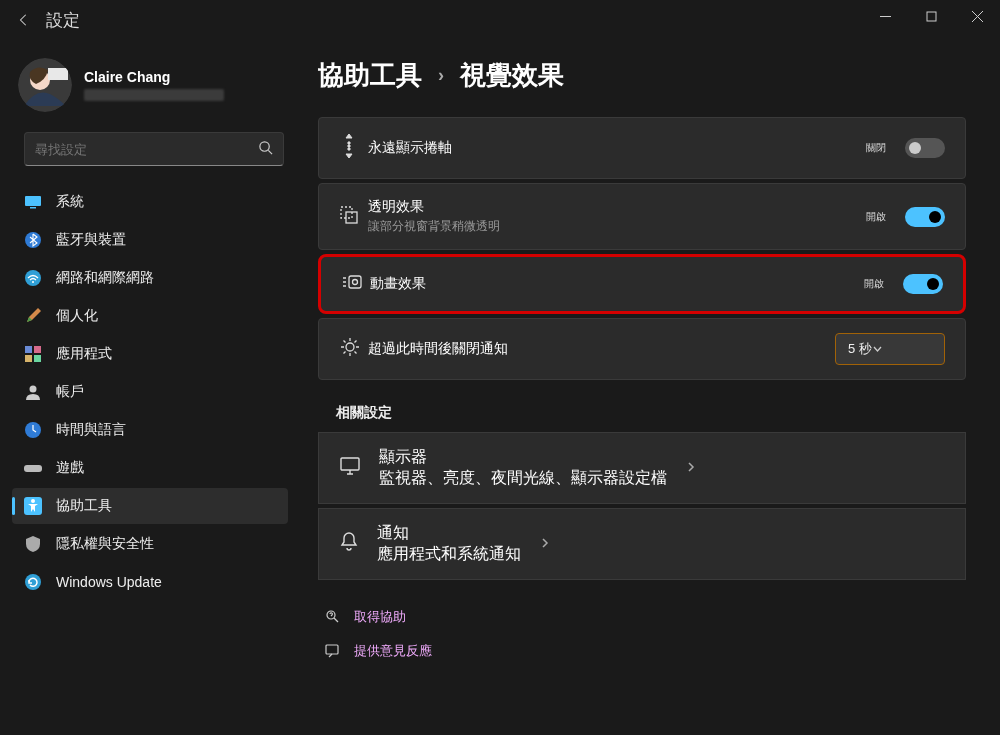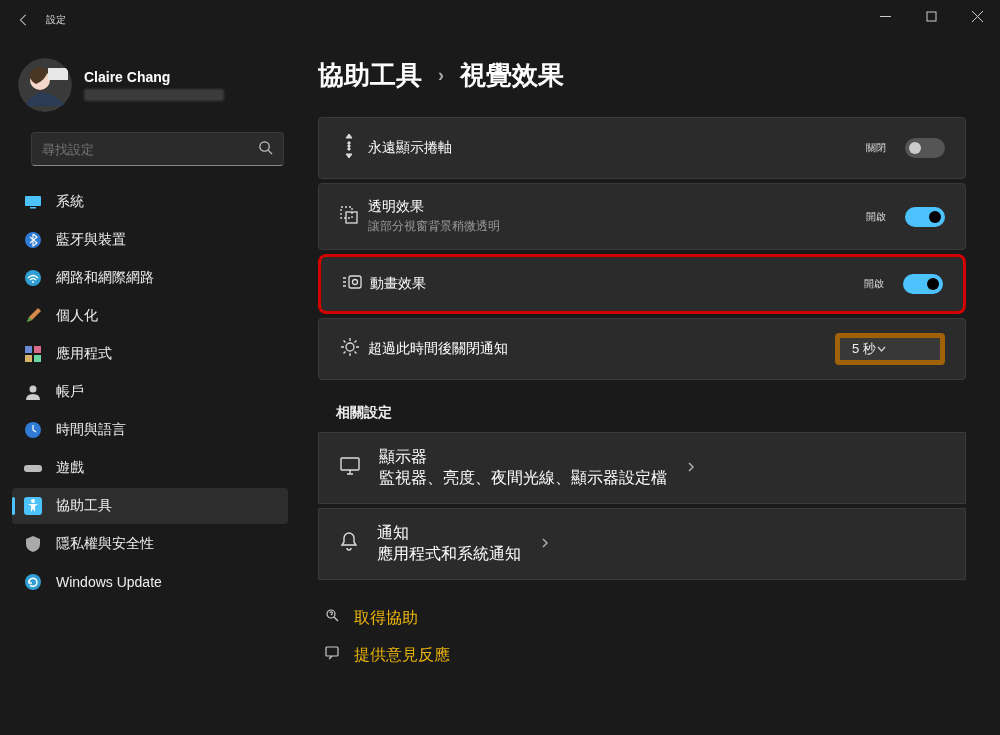--- a/index.html
+++ b/index.html
@@ -1,35 +1,35 @@
 <!DOCTYPE html>
 <html><head>
 <meta charset="utf-8">
 <style>
   * { margin:0; padding:0; box-sizing:border-box; font-family:"Segoe UI","Microsoft JhengHei",sans-serif; }
   body { width:1000px; height:735px; background:#1a1a1a; color:#fff; overflow:hidden; position:relative; }
 
   
   .titlebar{height:40px; display:flex; align-items:center; padding:0 8px;}
   .titlebar .back{width:32px; height:32px; display:flex; align-items:center; justify-content:center; color:#ccc;}
-  .titlebar .title{font-size:10px; color:#ddd; margin-left:6px;}
+  .titlebar .title{font-size:17px; color:#ddd; margin-left:6px;}
   .winbtns{position:absolute; top:0; right:0; display:flex;}
   .winbtn{width:46px; height:32px; display:flex; align-items:center; justify-content:center; color:#ccc;}
 
   .body{display:flex; height:calc(100% - 40px); }
 
   
   .sidebar{width:300px; padding:10px 12px 0 12px; flex-shrink:0;}
   .account{display:flex; align-items:center; gap:12px; padding:8px 6px 16px 6px;}
   .avatar{width:54px; height:54px; border-radius:50%; overflow:hidden;}
   .avatar svg{width:54px; height:54px;}
   .uname{font-size:14px; font-weight:700;}
   .uhandle{width:140px; height:12px; background:#3b3b3b; border-radius:2px; margin-top:4px; filter:blur(1px);}
 
-  .search{margin:4px 4px 18px 19px; background:#2b2b2b; border:1px solid #3a3a3a; border-bottom:1px solid #888; border-radius:4px; height:34px; display:flex; align-items:center; padding:0 10px;}
+  .search{margin:4px 4px 18px 12px; background:#2b2b2b; border:1px solid #3a3a3a; border-bottom:1px solid #888; border-radius:4px; height:34px; display:flex; align-items:center; padding:0 10px;}
   .search input{flex:1; background:transparent; border:none; outline:none; color:#ccc; font-size:13px;}
   .search .sicon{color:#ccc;}
 
   .nav{display:flex; flex-direction:column; gap:2px;}
   .navitem{height:36px; display:flex; align-items:center; gap:14px; padding:0 12px; border-radius:4px; font-size:14px; color:#eee; position:relative;}
   .navitem.active{background:#2d2d2d;}
   .navitem.active::before{content:""; position:absolute; left:0; top:9px; bottom:9px; width:3px; background:#4cc2ff; border-radius:2px;}
   .navicon{width:18px; height:18px; display:flex; align-items:center; justify-content:center;}
   .navicon svg{width:18px; height:18px;}
 
@@ -44,28 +44,28 @@
   .card .ctitle{font-size:14px; color:#fff;}
   .card .csub{font-size:12px; color:#9a9a9a; margin-top:2px;}
   .card .state{font-size:10px; color:#ddd; margin-right:12px;}
   .card.highlight{border:3px solid #d40000; border-radius:8px;align-items:center;}
 
   .toggle{width:40px; height:20px; border-radius:10px; position:relative; background:#4cc2ff;}
   .toggle .knob{width:12px; height:12px; border-radius:50%; background:#000; position:absolute; top:4px; right:4px;}
   .toggle.off{background:#555;}
   .toggle.off .knob{background:#ccc; left:4px; right:auto;}
 
-  .dropdown{min-width:110px; height:32px; background:#383838; border:5px solid #a16207; border-radius:4px; display:flex; align-items:center; justify-content:flex-start; padding:0 12px; font-size:13px; color:#eee;}
+  .dropdown{min-width:110px; height:32px; background:#383838; border:1px solid #a16207; border-radius:4px; display:flex; align-items:center; justify-content:flex-start; padding:0 12px; font-size:13px; color:#eee;}
 
   .sectitle{font-size:14px; font-weight:600; margin:24px 0 10px 18px; color:#eee;}
 
   .linkcard{background:#2b2b2b; border:1px solid #3a3a3a; border-radius:0; margin-bottom:4px; padding:14px 20px; display:flex; align-items:center; gap:18px; min-height:64px;}
   .linkcard .chevr{color:#aaa;}
 
-  .helprow{display:flex; align-items:flex-start; gap:12px; padding:8px 6px; font-size:16px; color:#eab308;}
+  .helprow{display:flex; align-items:center; gap:12px; padding:8px 6px; font-size:13px; color:#f0abfc;}
   .helprow .hicon{width:18px; display:flex; justify-content:center;}
 </style>
 </head>
 <body>
 
 <div class="titlebar">
   <div class="back">
     <svg width="14" height="14" viewBox="0 0 16 16" stroke="currentColor" fill="none" stroke-width="1.2">
         <path d="M10 2 L4 8 L10 14"></path>
       </svg>

